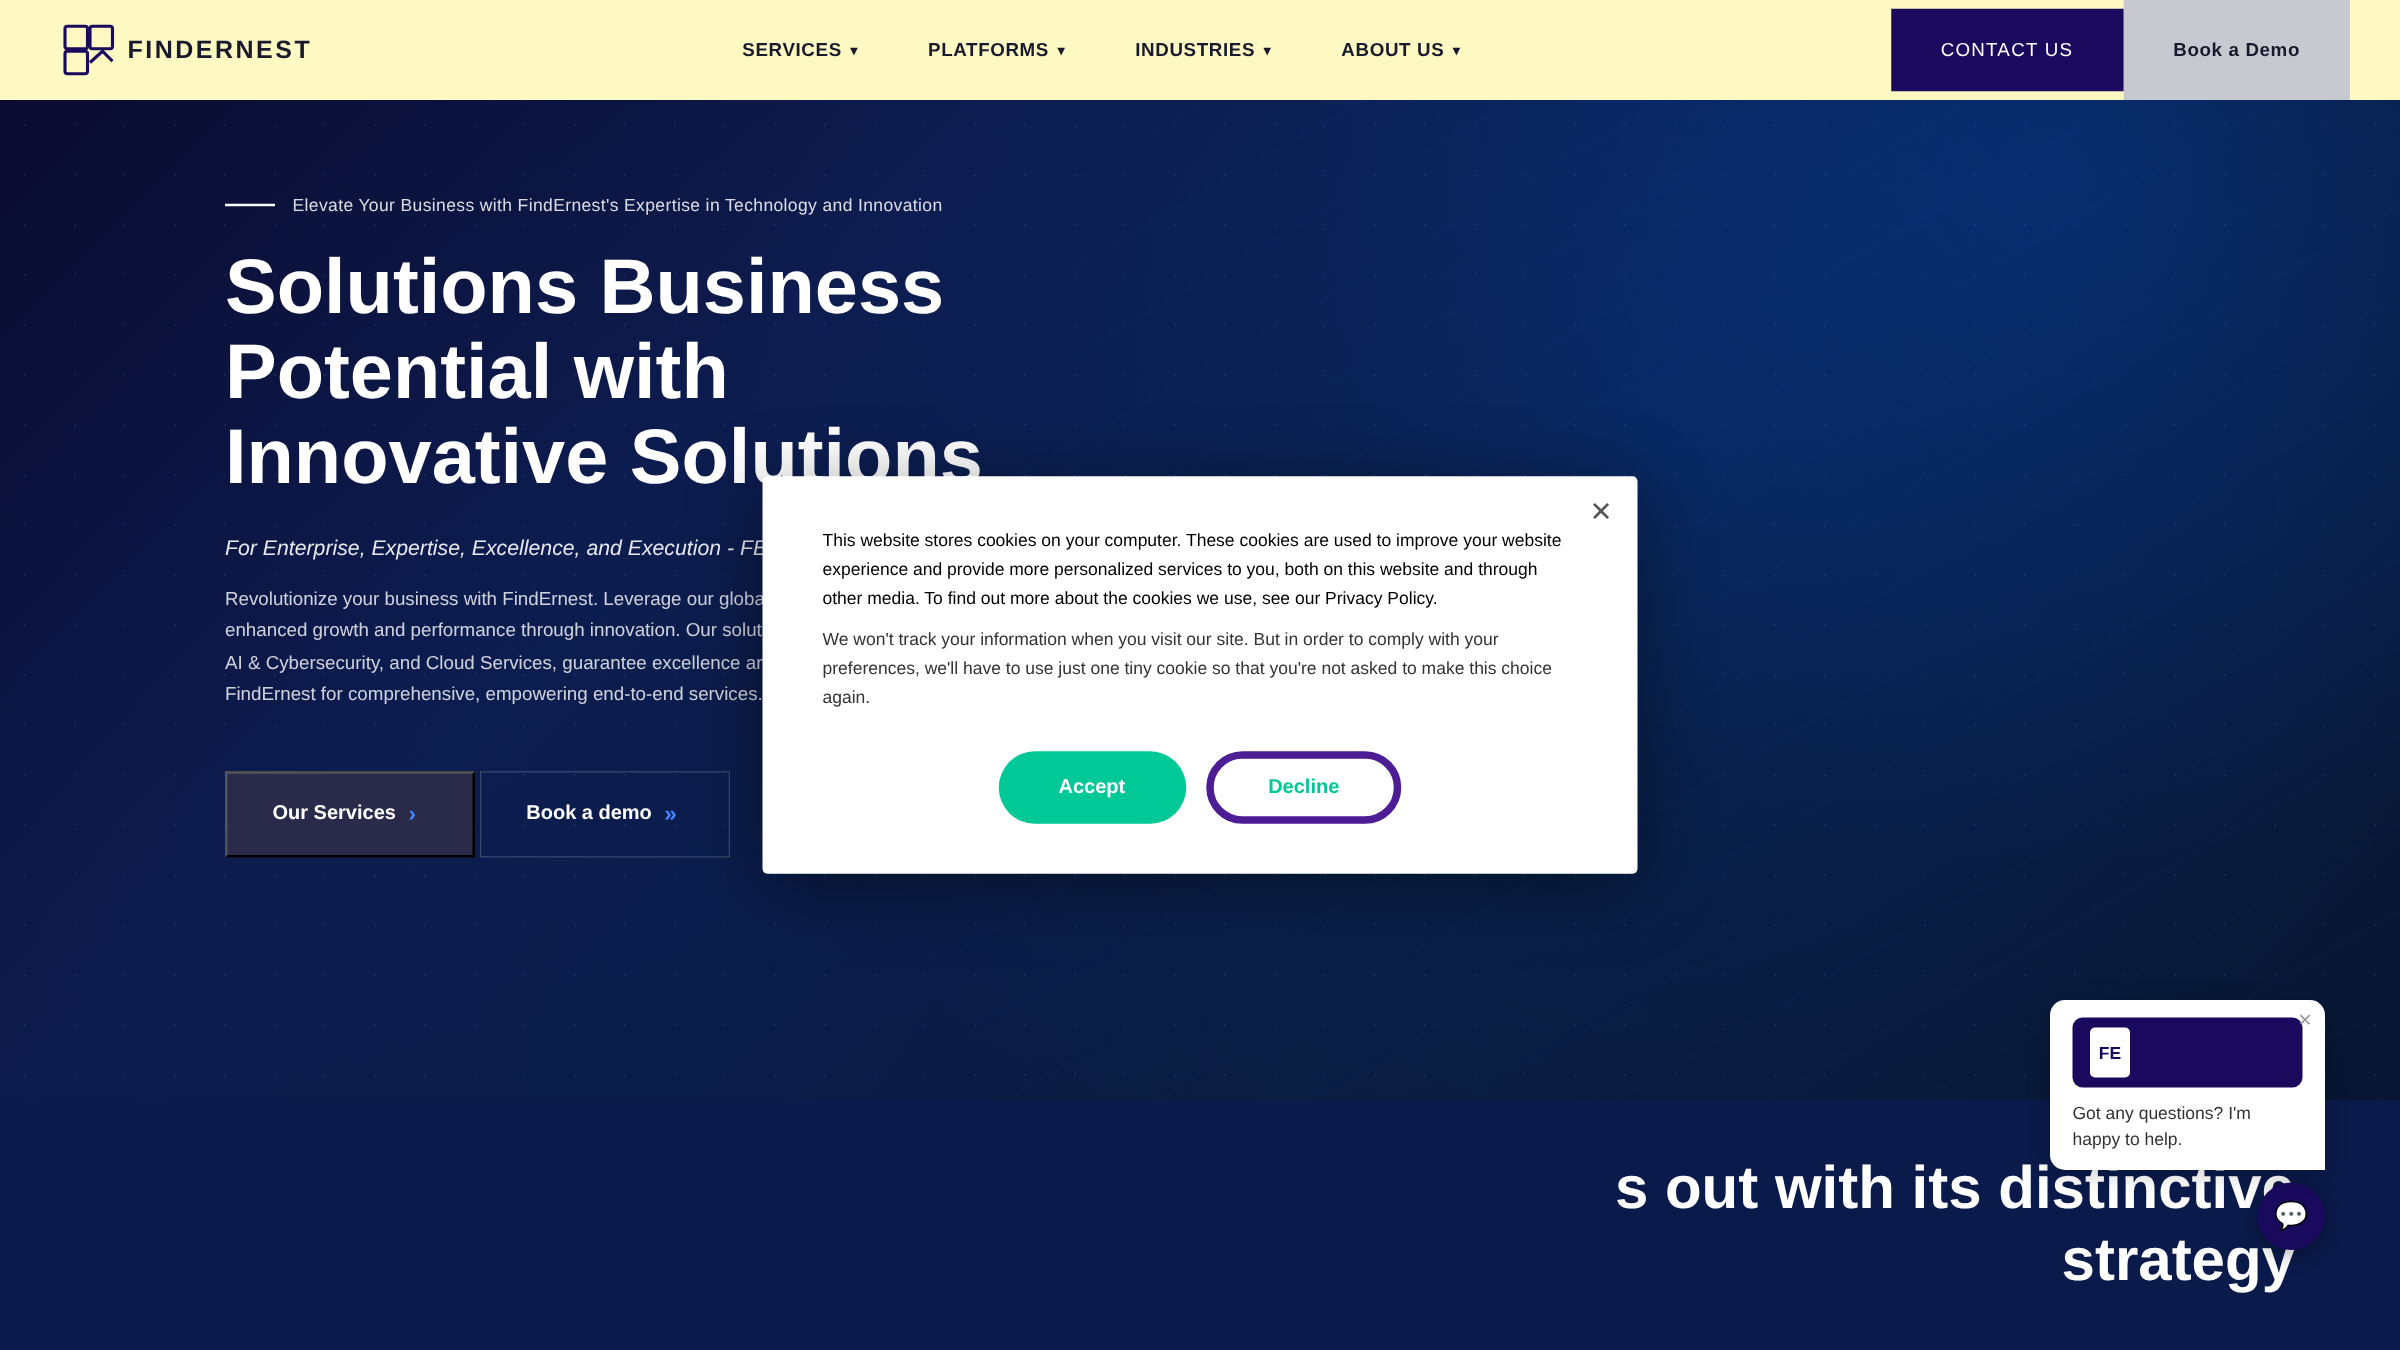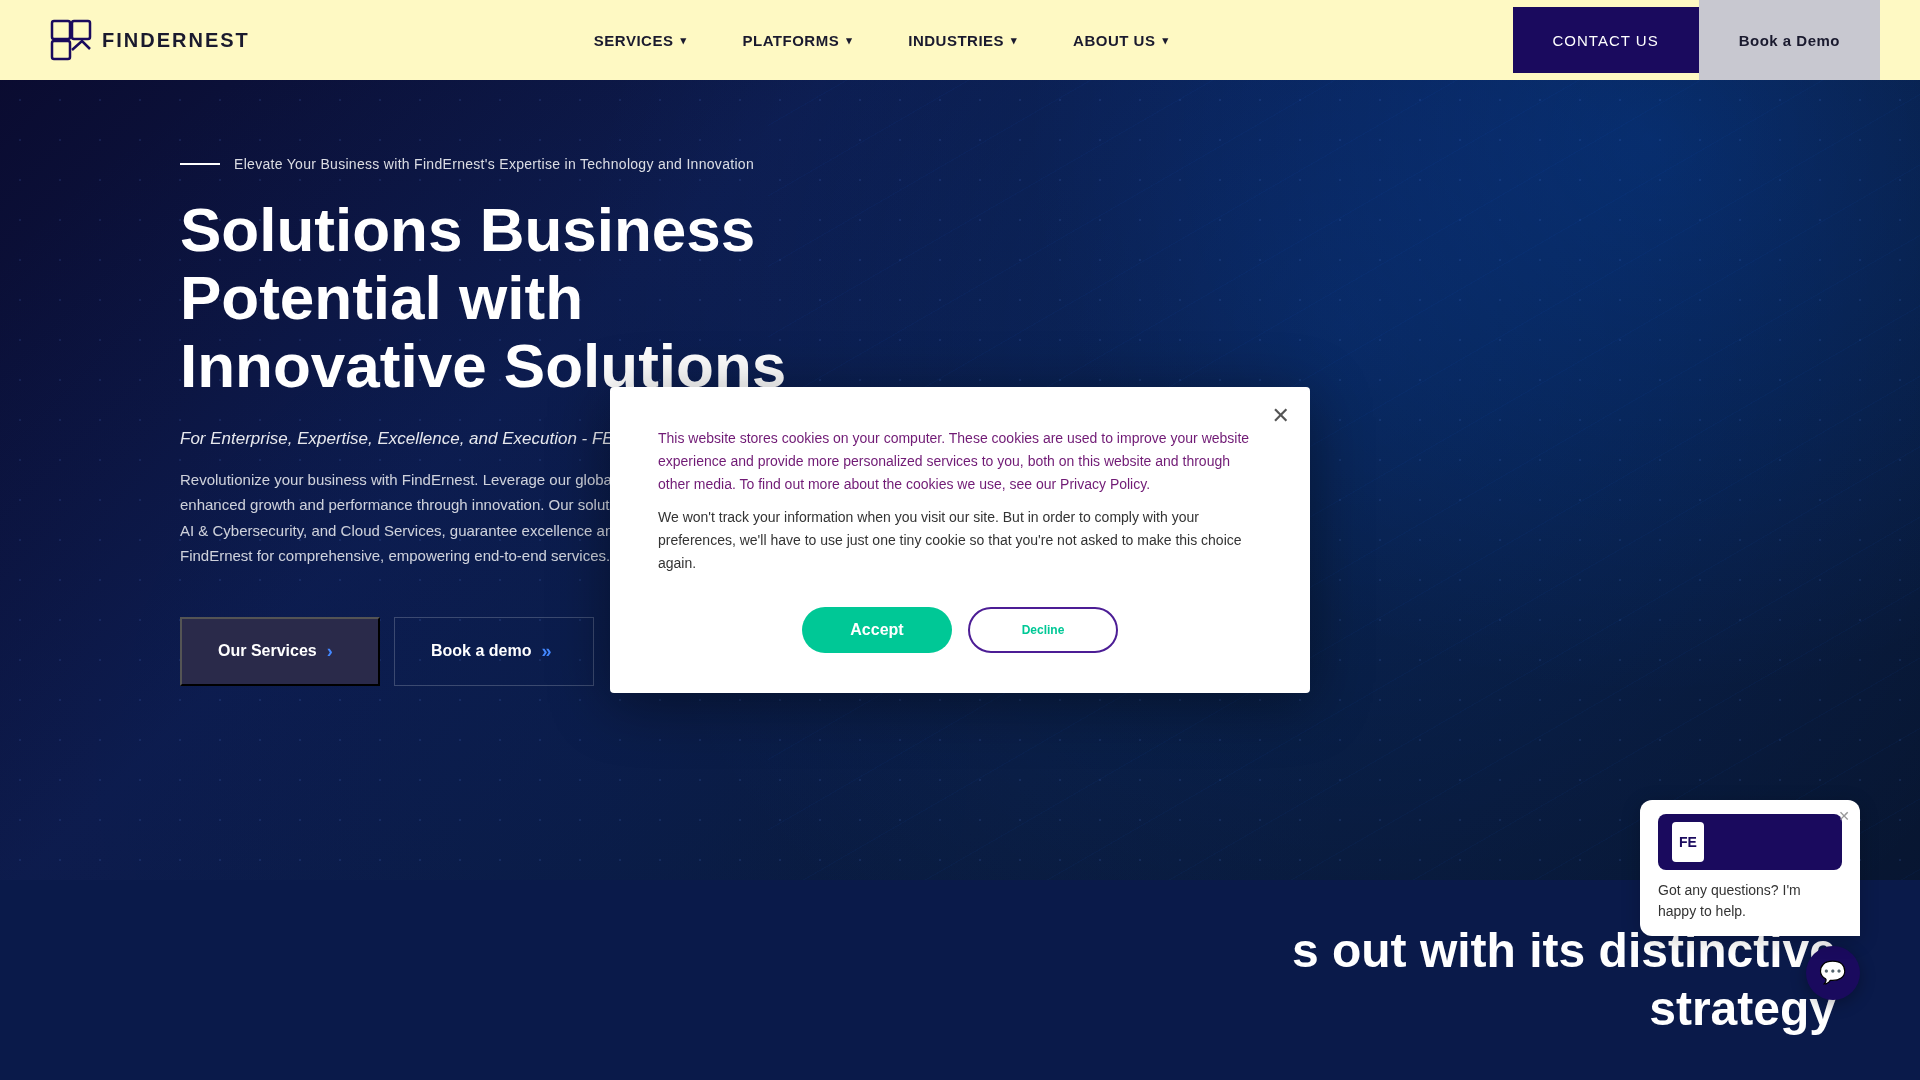--- a/index.html
+++ b/index.html
@@ -168,21 +168,21 @@
     }
     .hero-desc {
       font-size: 15px;
       color: rgba(255,255,255,0.8);
       line-height: 1.7;
       margin-bottom: 48px;
       max-width: 700px;
     }
     .hero-buttons {
       display: flex;
-      gap: 14px;
+      gap: 4px;
     }
     .our-services-btn {
       background: #2a2a4a;
       color: #fff;
       padding: 22px 36px;
       font-size: 16px;
       font-weight: 600;
       cursor: pointer;
       display: flex;
       align-items: center;
@@ -255,21 +255,21 @@
       position: absolute;
       top: 16px; right: 20px;
       font-size: 22px;
       cursor: pointer;
       color: #555;
       background: none;
       border: none;
     }
     .cookie-text-1 {
       font-size: 14px;
-      color: #701a75;
+      color: #000000;
       line-height: 1.65;
       margin-bottom: 2px;
     }
     .cookie-text-2 {
       font-size: 14px;
       color: #333;
       line-height: 1.65;
       margin-bottom: 32px;
       margin-top: 10px;
     }
@@ -285,24 +285,24 @@
       border-radius: 30px;
       padding: 14px 44px;
       font-size: 16px;
       font-weight: 600;
       cursor: pointer;
       min-width: 150px;
     }
     .decline-btn {
       background: transparent;
       color: #00c896;
-      border: 2px solid #4c1d95;
+      border: 6px solid #4c1d95;
       border-radius: 30px;
       padding: 14px 44px;
-      font-size: 12px;
+      font-size: 16px;
       font-weight: 600;
       cursor: pointer;
       min-width: 150px;
     }
 
     
     .chat-widget {
       position: absolute;
       bottom: 80px;
       right: 60px;

